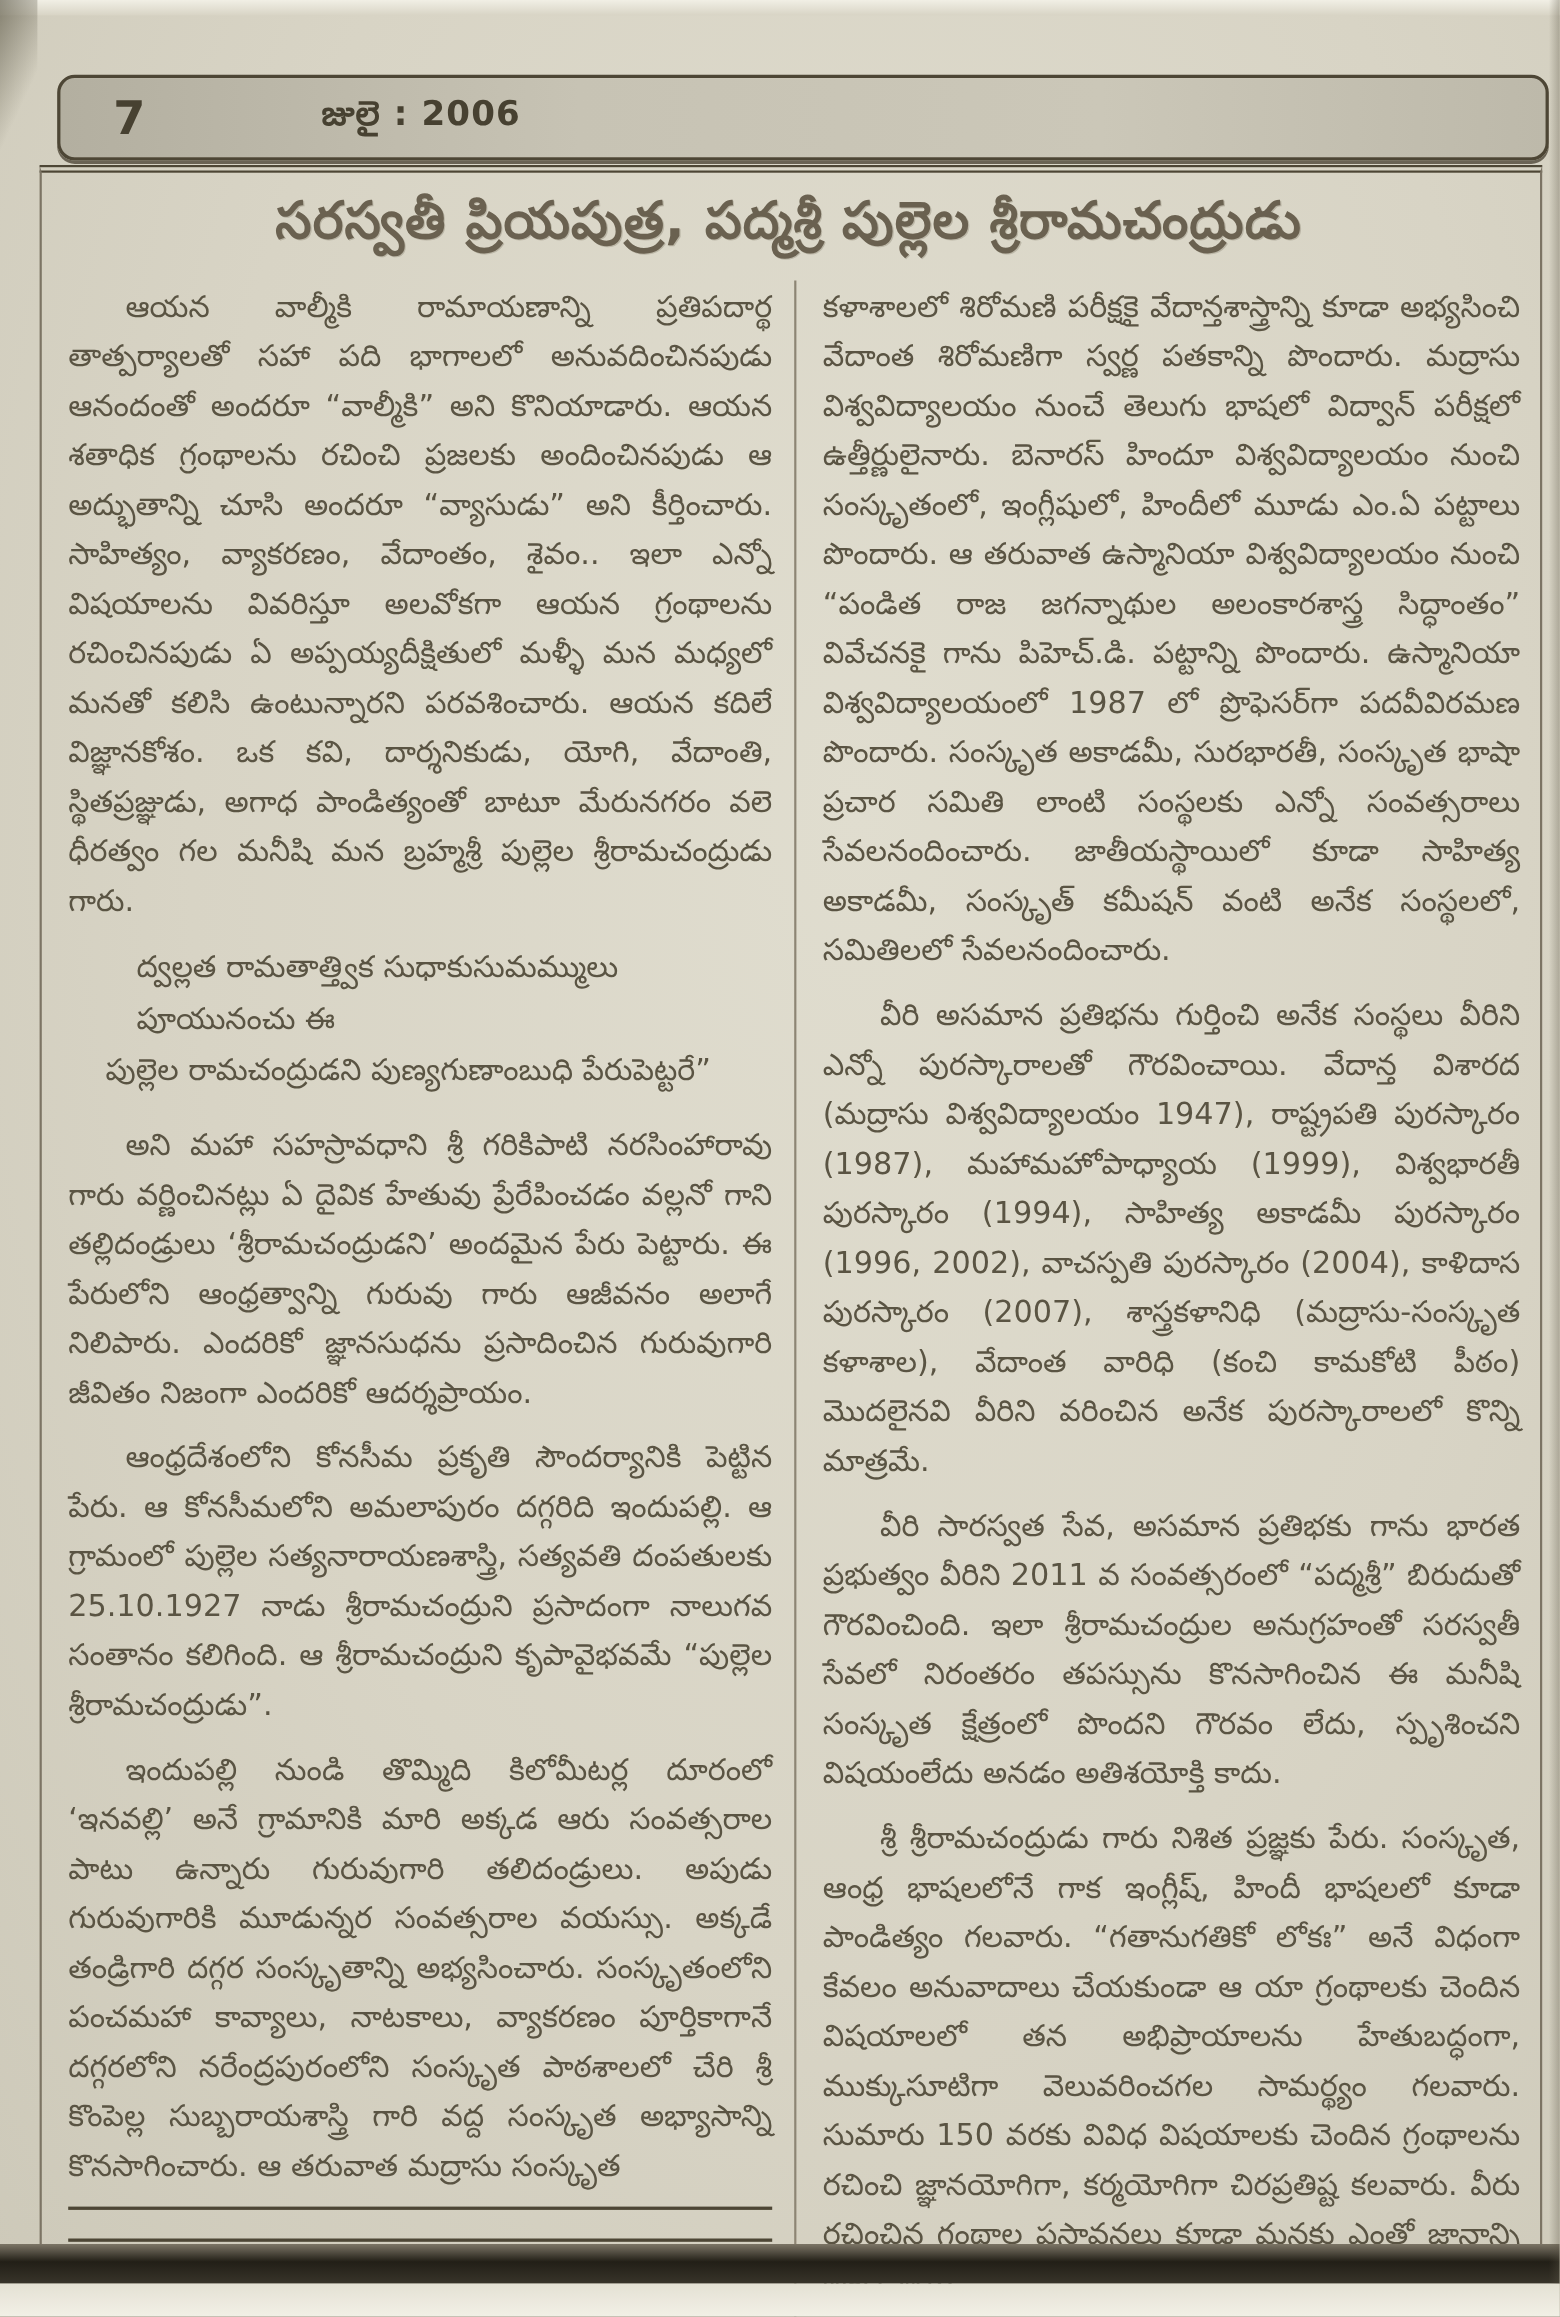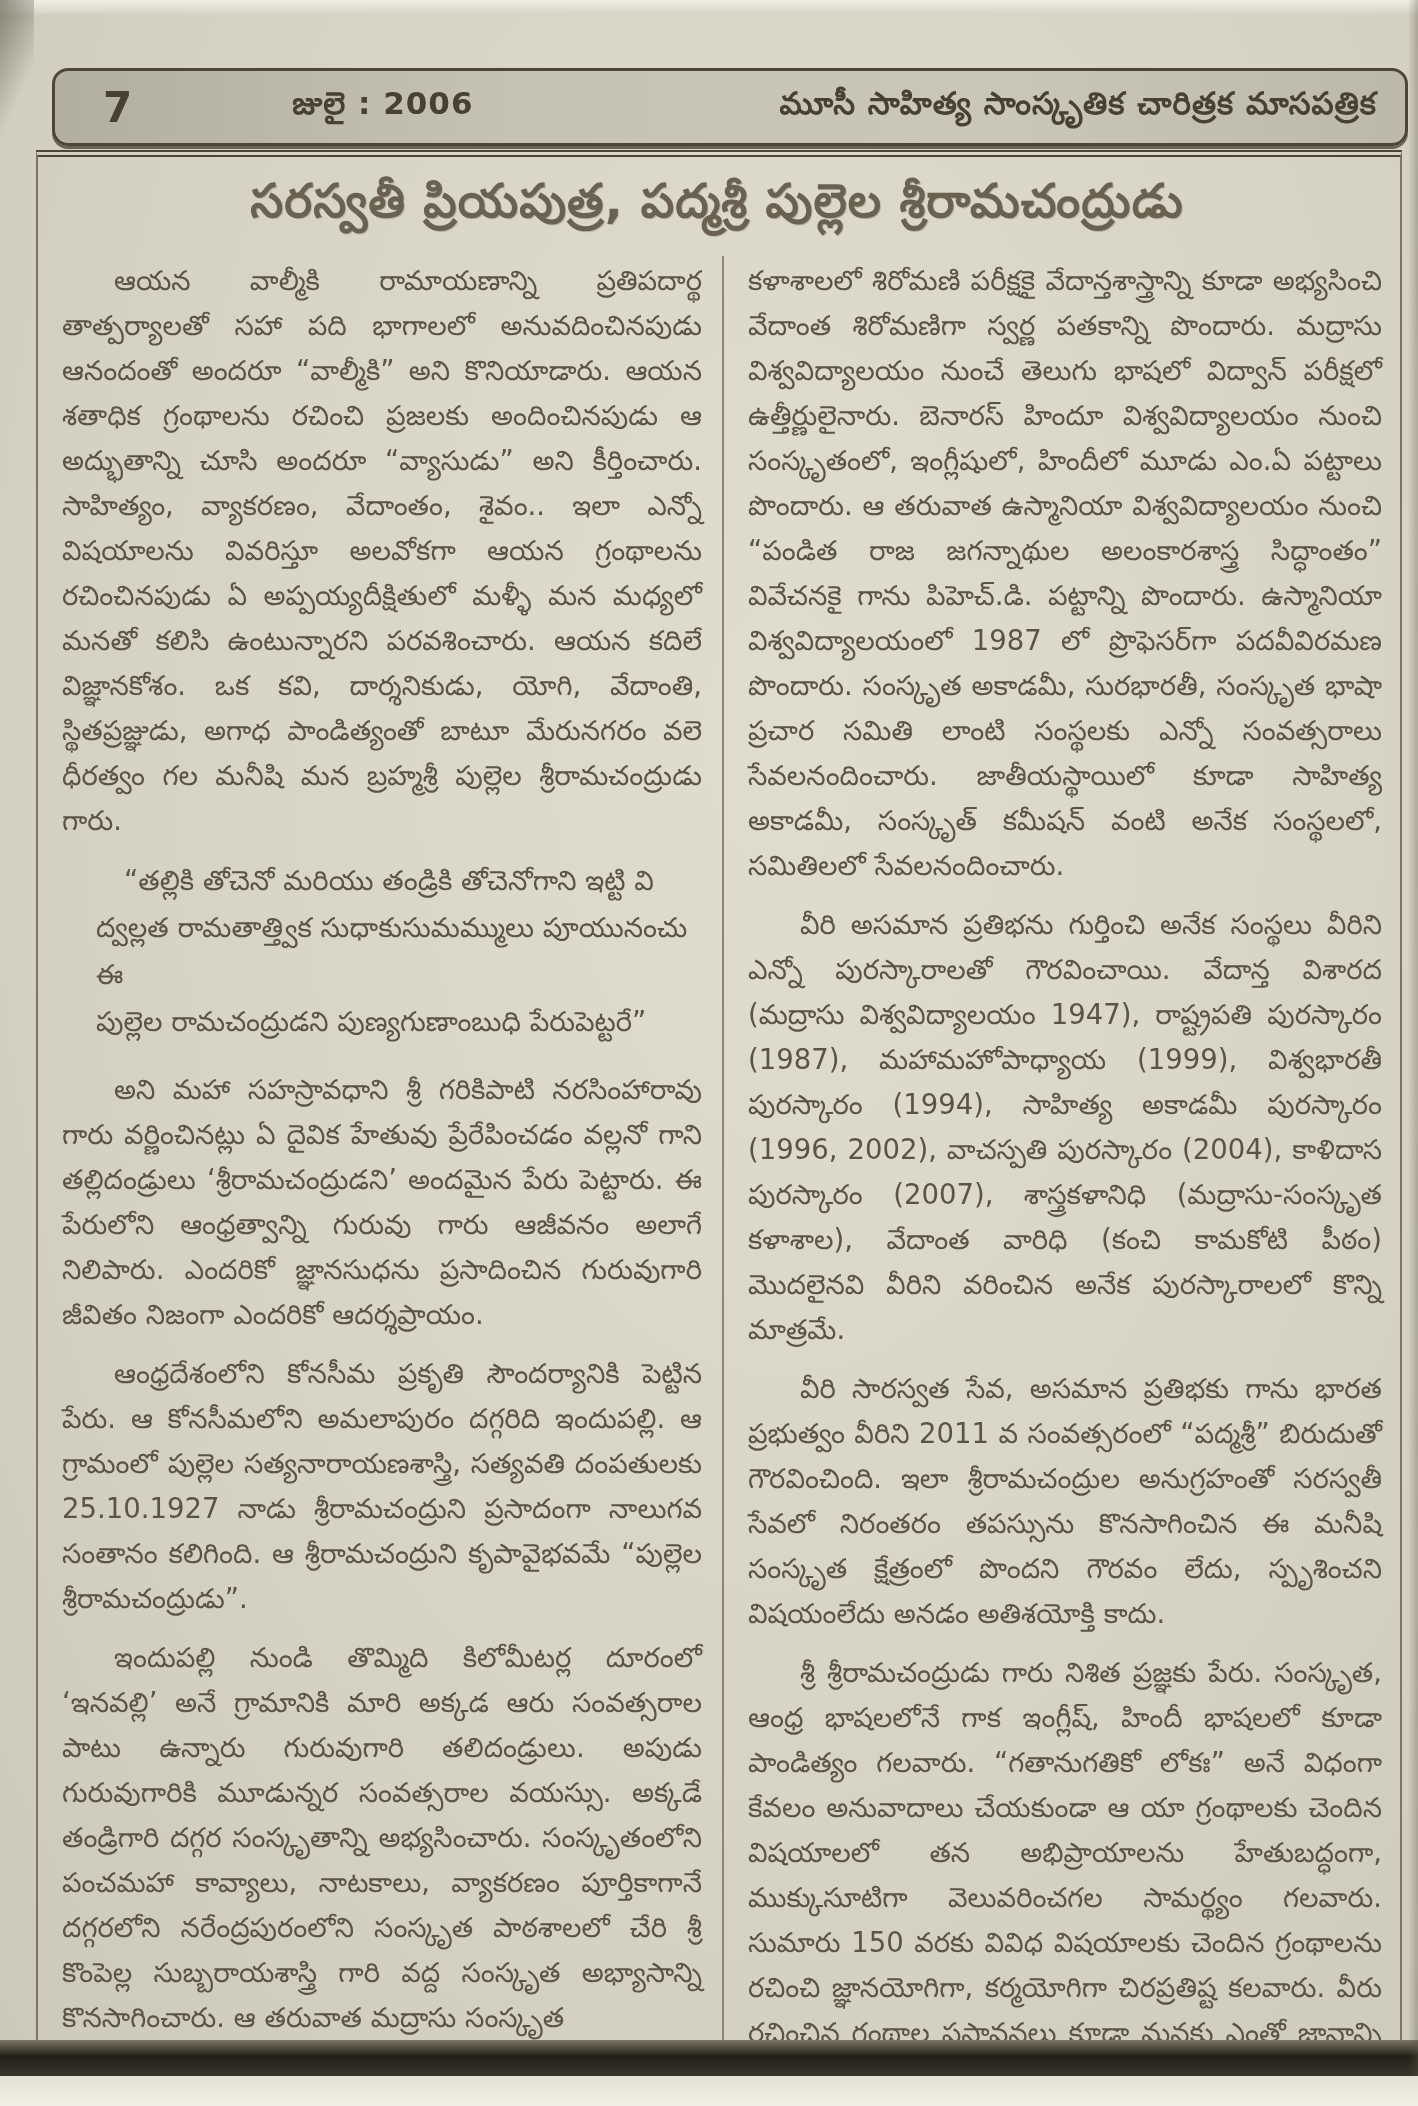--- a/index.html
+++ b/index.html
@@ -67,33 +67,31 @@
 <body>
 
 <div class="page">
 
   <div class="scan-top-strip"></div>
   <div class="scan-corner"></div>
 
   <div class="masthead">
     <span class="page-number">7</span>
     <span class="issue-date">జులై : 2006</span>
-    <span class="magazine-name">మూసీ సాహిత్య సాంస్కృతిక చారిత్రక మాసపత్రిక</span>
   </div>
 
   <div class="article-box">
     <div class="headline">సరస్వతీ ప్రియపుత్ర, పద్మశ్రీ పుల్లెల శ్రీరామచంద్రుడు</div>
 
     <div class="columns">
 
       <div class="col col-left">
         <p class="para">ఆయన వాల్మీకి రామాయణాన్ని ప్రతిపదార్థ తాత్పర్యాలతో సహా పది భాగాలలో అనువదించినపుడు ఆనందంతో అందరూ “వాల్మీకి” అని కొనియాడారు. ఆయన శతాధిక గ్రంథాలను రచించి ప్రజలకు అందించినపుడు ఆ అద్భుతాన్ని చూసి అందరూ “వ్యాసుడు” అని కీర్తించారు. సాహిత్యం, వ్యాకరణం, వేదాంతం, శైవం.. ఇలా ఎన్నో విషయాలను వివరిస్తూ అలవోకగా ఆయన గ్రంథాలను రచించినపుడు ఏ అప్పయ్యదీక్షితులో మళ్ళీ మన మధ్యలో మనతో కలిసి ఉంటున్నారని పరవశించారు. ఆయన కదిలే విజ్ఞానకోశం. ఒక కవి, దార్శనికుడు, యోగి, వేదాంతి, స్థితప్రజ్ఞుడు, అగాధ పాండిత్యంతో బాటూ మేరునగరం వలె ధీరత్వం గల మనీషి మన బ్రహ్మశ్రీ పుల్లెల శ్రీరామచంద్రుడు గారు.</p>
 
         <div class="verse">
-          <div>“తల్లికి తోచెనో మరియు తండ్రికి తోచెనోగాని ఇట్టి వి</div>
           <div>ద్వల్లత రామతాత్త్విక సుధాకుసుమమ్ములు పూయునంచు ఈ</div>
           <div>పుల్లెల రామచంద్రుడని పుణ్యగుణాంబుధి పేరుపెట్టరే”</div>
         </div>
 
         <p class="para">అని మహా సహస్రావధాని శ్రీ గరికిపాటి నరసింహారావు గారు వర్ణించినట్లు ఏ దైవిక హేతువు ప్రేరేపించడం వల్లనో గాని తల్లిదండ్రులు ‘శ్రీరామచంద్రుడని’ అందమైన పేరు పెట్టారు. ఈ పేరులోని ఆంధ్రత్వాన్ని గురువు గారు ఆజీవనం అలాగే నిలిపారు. ఎందరికో జ్ఞానసుధను ప్రసాదించిన గురువుగారి జీవితం నిజంగా ఎందరికో ఆదర్శప్రాయం.</p>
         <p class="para">ఆంధ్రదేశంలోని కోనసీమ ప్రకృతి సౌందర్యానికి పెట్టిన పేరు. ఆ కోనసీమలోని అమలాపురం దగ్గరిది ఇందుపల్లి. ఆ గ్రామంలో పుల్లెల సత్యనారాయణశాస్త్రి, సత్యవతి దంపతులకు 25.10.1927 నాడు శ్రీరామచంద్రుని ప్రసాదంగా నాలుగవ సంతానం కలిగింది. ఆ శ్రీరామచంద్రుని కృపావైభవమే “పుల్లెల శ్రీరామచంద్రుడు”.</p>
         <p class="para">ఇందుపల్లి నుండి తొమ్మిది కిలోమీటర్ల దూరంలో ‘ఇనవల్లి’ అనే గ్రామానికి మారి అక్కడ ఆరు సంవత్సరాల పాటు ఉన్నారు గురువుగారి తలిదండ్రులు. అపుడు గురువుగారికి మూడున్నర సంవత్సరాల వయస్సు. అక్కడే తండ్రిగారి దగ్గర సంస్కృతాన్ని అభ్యసించారు. సంస్కృతంలోని పంచమహా కావ్యాలు, నాటకాలు, వ్యాకరణం పూర్తికాగానే దగ్గరలోని నరేంద్రపురంలోని సంస్కృత పాఠశాలలో చేరి శ్రీ కొంపెల్ల సుబ్బరాయశాస్త్రి గారి వద్ద సంస్కృత అభ్యాసాన్ని కొనసాగించారు. ఆ తరువాత మద్రాసు సంస్కృత</p>
 
         <div class="author-box">
           

